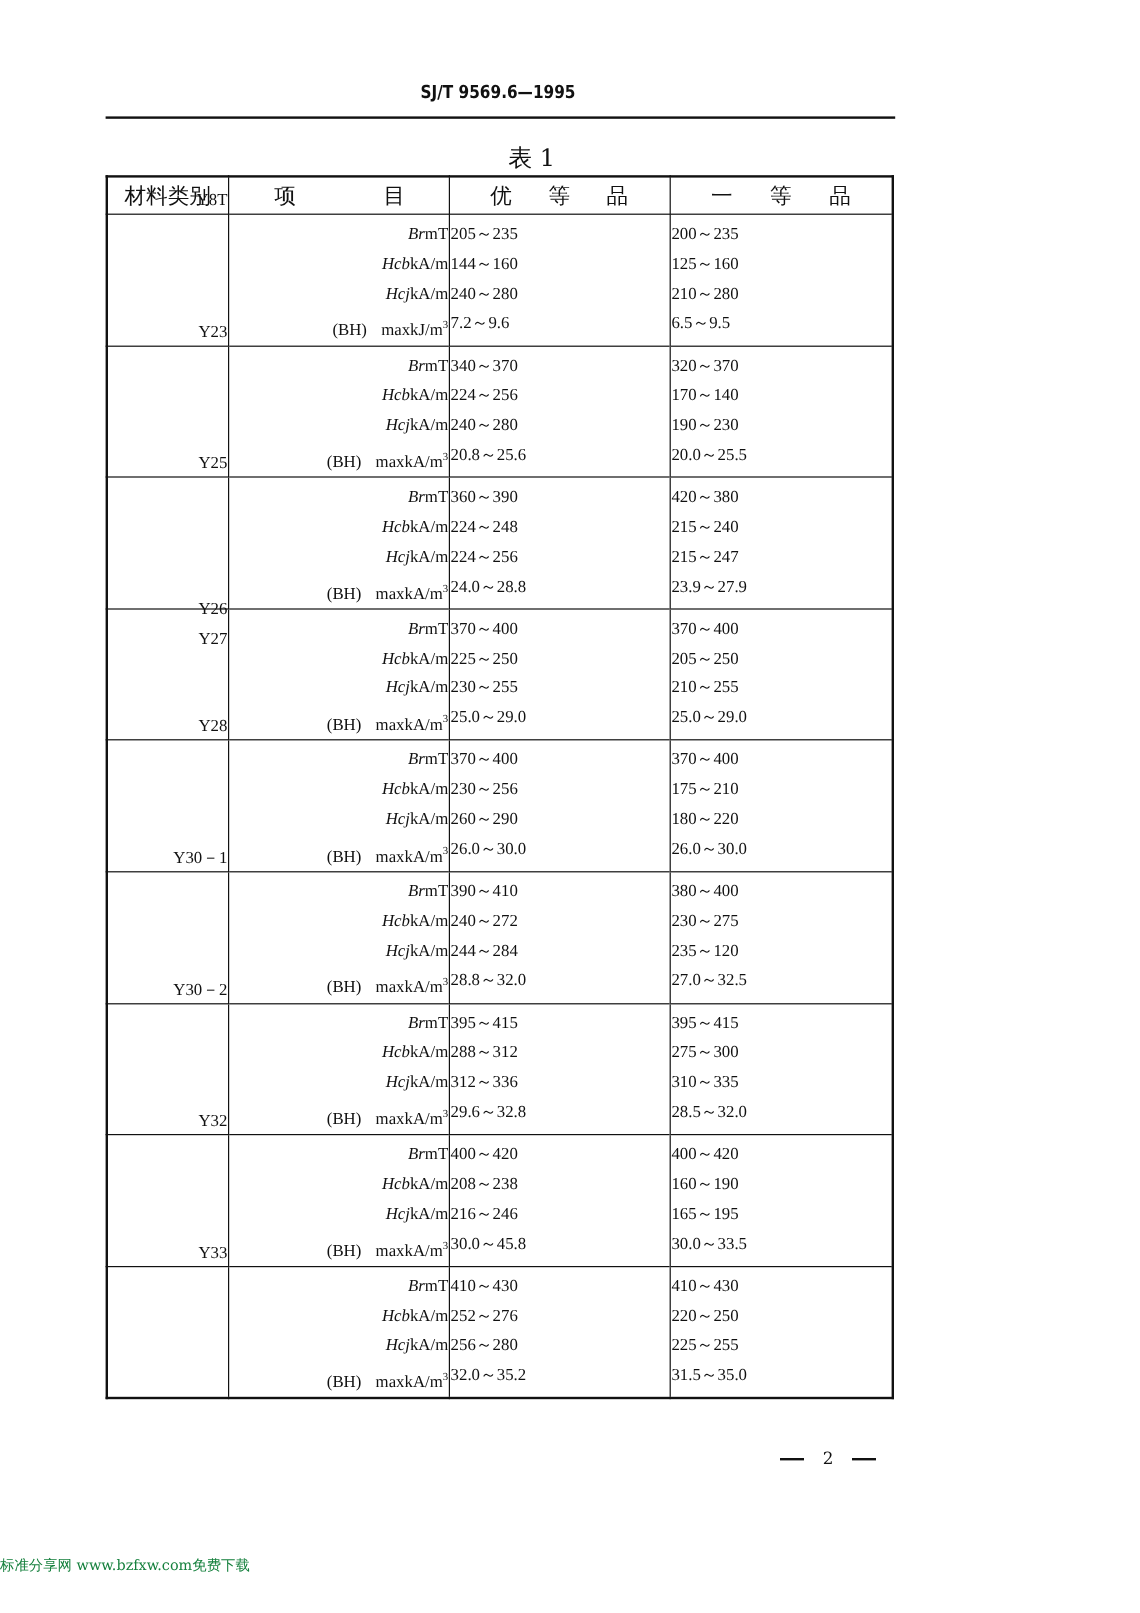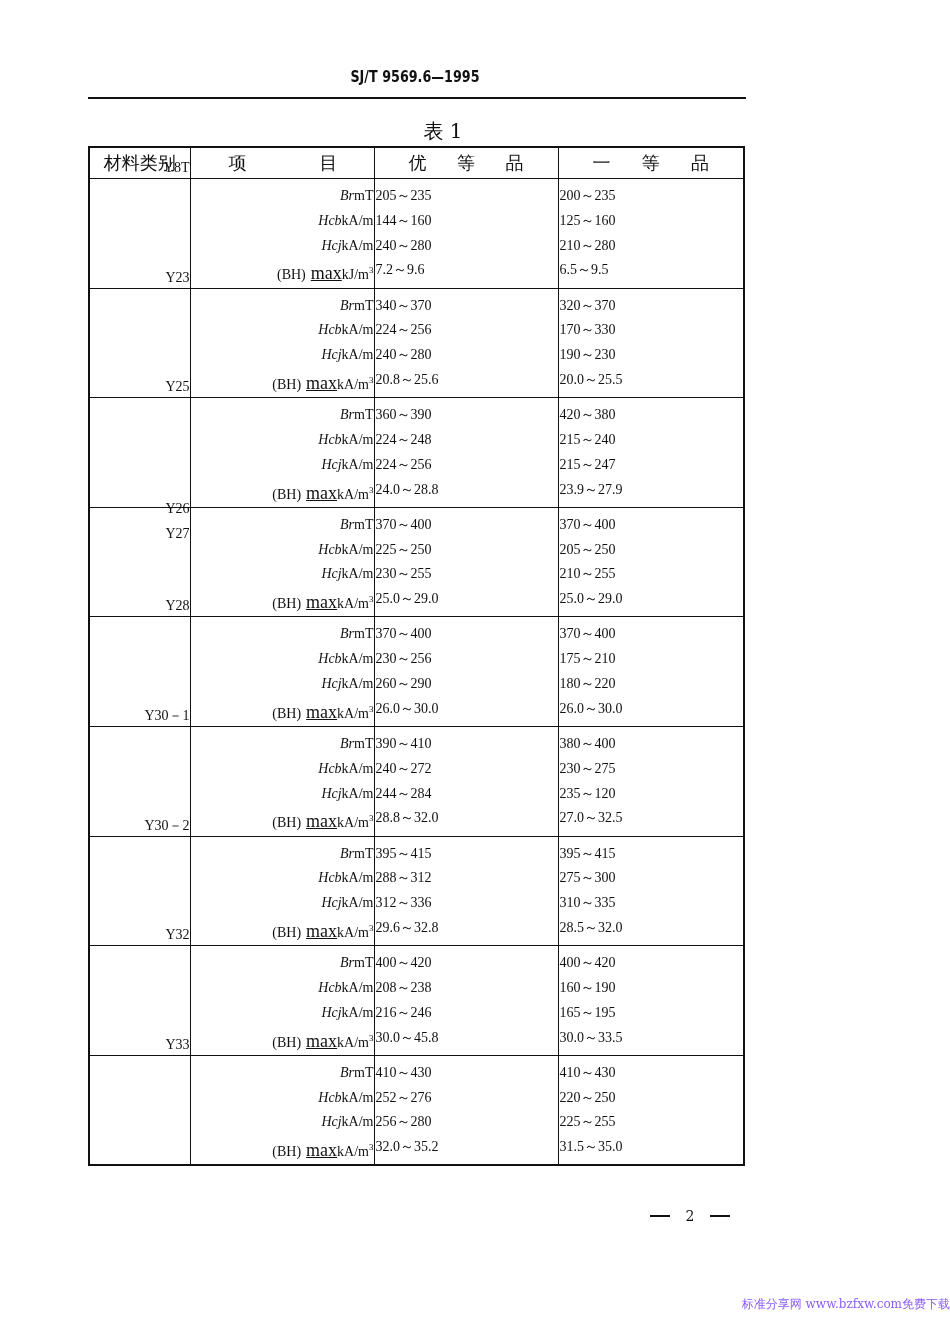--- a/index.html
+++ b/index.html
@@ -44,31 +44,31 @@
     tbody tr { height: 109.6px; }
     td.grade { vertical-align: middle; padding-left: 16px; }
     .grade-inner { line-height: 25px; margin-top: -12px; text-align: right; }
     .line { height: 24.8px; line-height: 24.8px; white-space: nowrap; }
     .lines { padding-top: 5px; }
     td.param .lines { padding-left: 22px; text-align: right; }
     td.val .lines { padding-left: 1px; }
     .sym { font-style: italic; display: inline-block; width: 36px; }
     .unit { display: inline-block; }
     .bh-open { display: inline-block; width: 48px; }
-    .bh-max { display: inline-block; width: 36px; font-size: 18px; text-decoration: underline; }
+    .bh-max { display: inline-block; width: 36px; font-size: 14px; }
     sup { font-size: 9px; vertical-align: 6px; }
     .page-num {
       position: absolute; left: 650px; top: 1208px; width: 80px;
       display: flex; justify-content: space-between; align-items: center;
       font-size: 14px;
     }
     .dash { display: inline-block; width: 20px; height: 1.5px; background: #111; }
     .watermark {
-      position: absolute; left: 0; top: 1296px; width: 950px; text-align: right;
-      font-size: 12px; color: #8b5cf6;
+      position: absolute; left: 0; top: 1296px; width: 950px; text-align: left;
+      font-size: 12px; color: #15803d;
     }
   </style>
 </head>
 <body>
 
 <div class="doc-header">SJ/T 9569.6—1995</div>
 <div class="header-rule"></div>
 <div class="table-caption">表 1</div>
 
 <table class="spec">
@@ -153,21 +153,21 @@
           <div class="lines">
             <div class="line">340～370</div>
             <div class="line">224～256</div>
             <div class="line">240～280</div>
             <div class="line">20.8～25.6</div>
           </div>
         </td>
         <td class="val">
           <div class="lines">
             <div class="line">320～370</div>
-            <div class="line">170～330</div>
+            <div class="line">170～140</div>
             <div class="line">190～230</div>
             <div class="line">20.0～25.5</div>
           </div>
         </td>
       </tr>
       <tr>
         <td class="grade">
           <div class="grade-inner" style="margin-top: -24px;">
             <div>Y25</div>
           </div>

